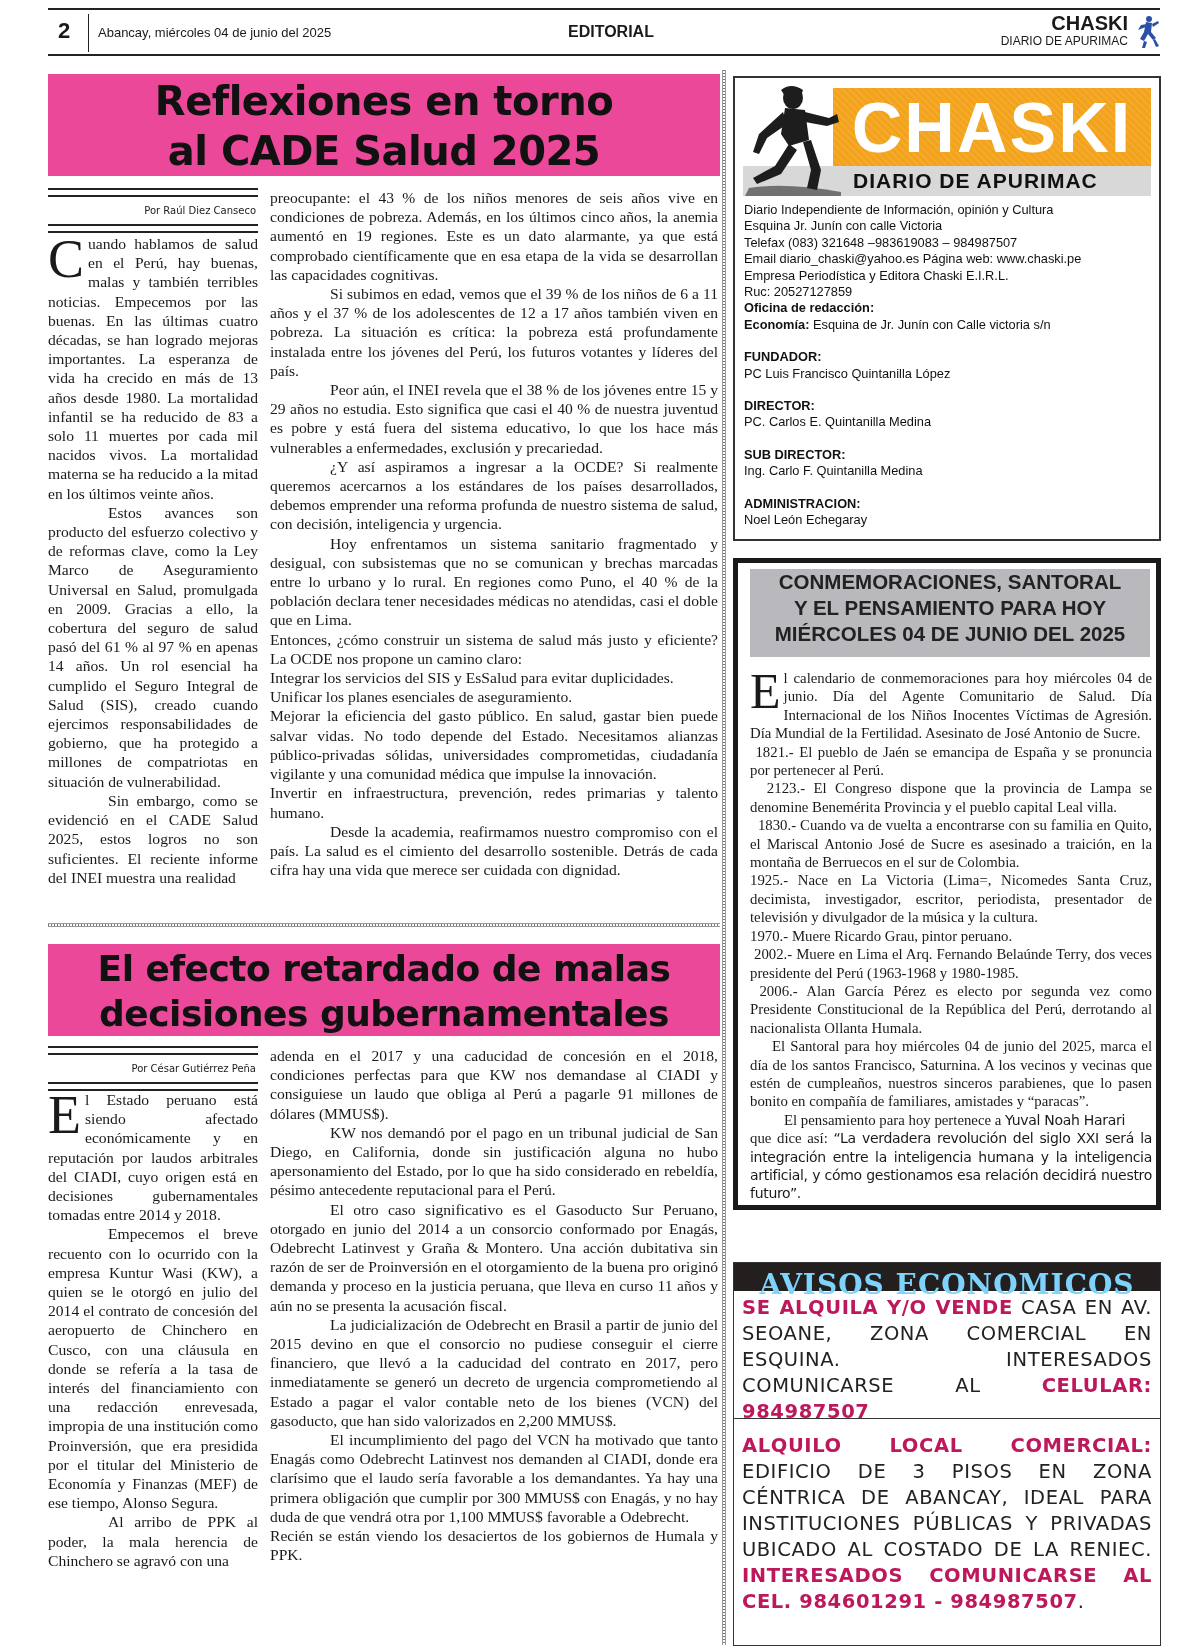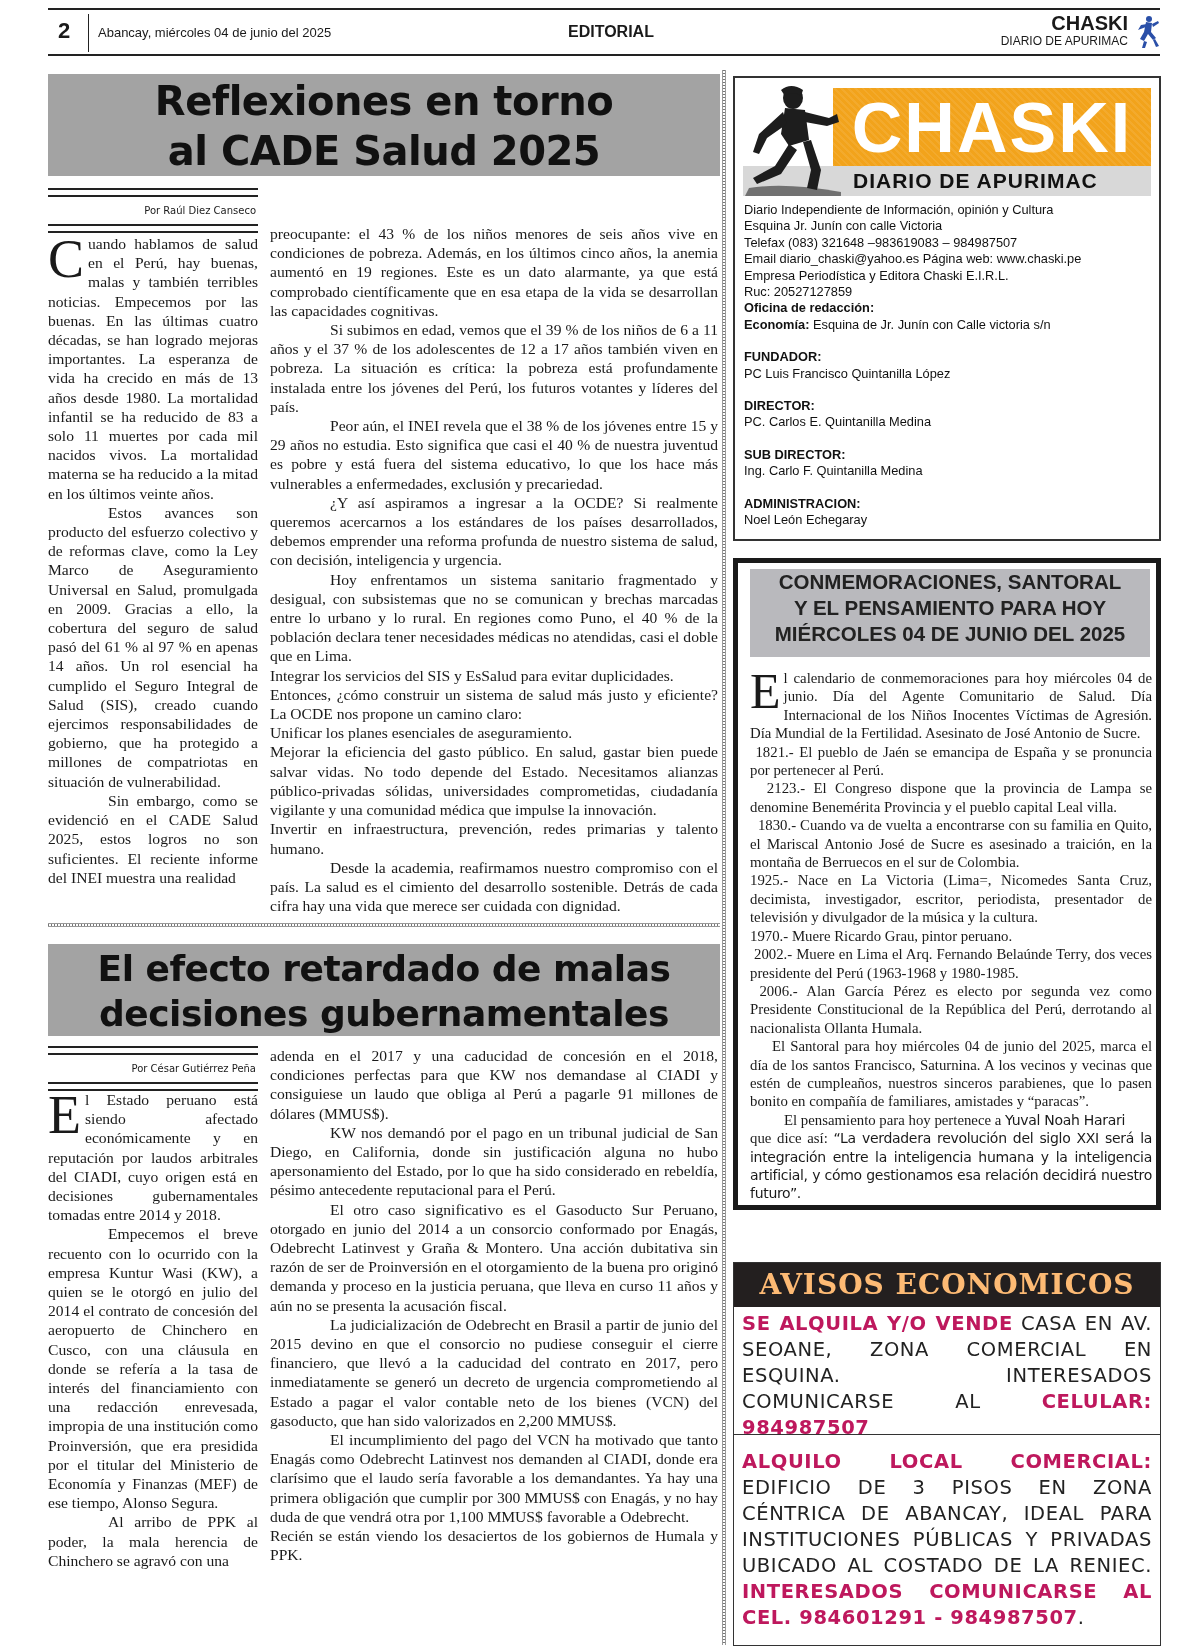--- a/index.html
+++ b/index.html
@@ -18,21 +18,21 @@
 
   
   .dotsep-v { position:absolute; left:722px; top:70px; width:4px; height:1575px;
     background: repeating-linear-gradient(to bottom, #777 0 1px, transparent 1px 3px);
     border-left:1px solid #999; border-right:1px solid #999; box-sizing:border-box; }
   .dotsep-h { position:absolute; left:48px; top:923px; width:672px; height:4px;
     background: repeating-linear-gradient(to right, #777 0 1px, transparent 1px 3px);
     border-top:1px solid #999; border-bottom:1px solid #999; box-sizing:border-box; }
 
   
-  .title-box { position:absolute; background:#a3a3a3; text-align:center; font-family:"DejaVu Sans", sans-serif; font-weight:bold; color:#111; }
+  .title-box { position:absolute; background:#ec4899; text-align:center; font-family:"DejaVu Sans", sans-serif; font-weight:bold; color:#111; }
   #art1-title { left:48px; top:74px; width:672px; height:102px; font-size:40px; line-height:50px; padding-top:2px; box-sizing:border-box; letter-spacing:-0.5px; }
   #art2-title { left:48px; top:944px; width:672px; height:92px; font-size:36px; line-height:45px; padding-top:2px; box-sizing:border-box; letter-spacing:-0.5px; }
 
   .byline-box { position:absolute; left:48px; width:210px;text-align:right; }
   .dbl-rule { height:5px; border-top:2px solid #222; border-bottom:2px solid #222; }
   .byline { font:10px "DejaVu Sans", sans-serif; padding:8px 2px 8px 2px; }
 
   .body-text { position:absolute; font-family:"Liberation Serif", serif; font-size:15.6px; line-height:19.2px; text-align:justify; color:#1a1a1a; }
   .body-text p { margin:0; }
   .body-text p.ind { text-indent:60px; }
@@ -55,21 +55,21 @@
   #conmem { position:absolute; left:733px; top:558px; width:428px; height:652px; border:5px solid #1a1a1a; box-sizing:border-box; }
   #conmem .ctitle { position:absolute; left:12px; top:6px; width:400px; height:88px; background:#b9b9bd; text-align:center;
     font:bold 20.5px "Liberation Sans", sans-serif; line-height:26px; padding-top:0; box-sizing:border-box; color:#222; }
   #conmem .ctext { position:absolute; left:12px; top:106px; width:402px; font-family:"Liberation Serif", serif; font-size:14.8px; line-height:18.4px; text-align:justify; }
   #conmem .ctext p { margin:0; }
   #conmem .dropcap { font-size:50px; line-height:38px; margin:3px 3px 0 0; }
   #conmem .think { font-family:"DejaVu Sans", sans-serif; font-size:14px; line-height:18.4px; letter-spacing:-0.3px; }
 
   
   #avisos { position:absolute; left:733px; top:1262px; width:428px; height:384px; border:1px solid #333; box-sizing:border-box; }
-  #avisos .ahead { height:44px; background:#231f1f; color:#fdba74; text-align:center; font:bold 28px "DejaVu Serif", serif; line-height:44px; letter-spacing:1px; font-variant:small-caps; }
+  #avisos .ahead { height:28px; background:#231f1f; color:#7dd3fc; text-align:center; font:bold 28px "DejaVu Serif", serif; line-height:44px; letter-spacing:1px; font-variant:small-caps; }
   #avisos .ad { padding:4px 8px 0 8px; font:19.5px "DejaVu Sans", sans-serif; line-height:26px; text-align:justify; letter-spacing:0.6px; color:#222; }
   #avisos .ad b { color:#be185d; }
   #avisos .ad1 { height:128px; border-bottom:1px solid #333; box-sizing:border-box; }
   #avisos .ad2 { padding-top:14px; }
 </style>
 </head>
 <body>
 
 <div id="header">
   <span class="pagenum">2</span>
@@ -101,28 +101,28 @@
 <div class="byline-box" style="top:188px;">
   <div class="dbl-rule"></div>
   <div class="byline">Por Raúl Diez Canseco</div>
   <div class="dbl-rule"></div>
 </div>
 <div class="body-text" id="a1c1" style="left:48px; top:234px; width:210px;">
   <p><span class="dropcap">C</span><span>uando hablamos de salud en el Perú, hay buenas, malas y también terribles noticias. Empecemos por las buenas. En las últimas cuatro décadas, se han logrado mejoras importantes. La esperanza de vida ha crecido en más de 13 años desde 1980. La mortalidad infantil se ha reducido de 83 a solo 11 muertes por cada mil nacidos vivos. La mortalidad materna se ha reducido a la mitad en los últimos veinte años.</span></p>
   <p class="ind">Estos avances son producto del esfuerzo colectivo y de reformas clave, como la Ley Marco de Aseguramiento Universal en Salud, promulgada en 2009. Gracias a ello, la cobertura del seguro de salud pasó del 61 % al 97 % en apenas 14 años. Un rol esencial ha cumplido el Seguro Integral de Salud (SIS), creado cuando ejercimos responsabilidades de gobierno, que ha protegido a millones de compatriotas en situación de vulnerabilidad.</p>
   <p class="ind">Sin embargo, como se evidenció en el CADE Salud 2025, estos logros no son suficientes. El reciente informe del INEI muestra una realidad</p>
 </div>
-<div class="body-text" id="a1c2" style="left:270px; top:188px; width:448px;margin-top:36px;">
+<div class="body-text" id="a1c2" style="left:270px; top:188px; width:448px;">
     <p>preocupante: el 43 % de los niños menores de seis años vive en condiciones de pobreza. Además, en los últimos cinco años, la anemia aumentó en 19 regiones. Este es un dato alarmante, ya que está comprobado científicamente que en esa etapa de la vida se desarrollan las capacidades cognitivas.</p>
     <p class="ind">Si subimos en edad, vemos que el 39 % de los niños de 6 a 11 años y el 37 % de los adolescentes de 12 a 17 años también viven en pobreza. La situación es crítica: la pobreza está profundamente instalada entre los jóvenes del Perú, los futuros votantes y líderes del país.</p>
     <p class="ind">Peor aún, el INEI revela que el 38 % de los jóvenes entre 15 y 29 años no estudia. Esto significa que casi el 40 % de nuestra juventud es pobre y está fuera del sistema educativo, lo que los hace más vulnerables a enfermedades, exclusión y precariedad.</p>
     <p class="ind">¿Y así aspiramos a ingresar a la OCDE? Si realmente queremos acercarnos a los estándares de los países desarrollados, debemos emprender una reforma profunda de nuestro sistema de salud, con decisión, inteligencia y urgencia.</p>
     <p class="ind">Hoy enfrentamos un sistema sanitario fragmentado y desigual, con subsistemas que no se comunican y brechas marcadas entre lo urbano y lo rural. En regiones como Puno, el 40 % de la población declara tener necesidades médicas no atendidas, casi el doble que en Lima.</p>
+    <p>Entonces, ¿cómo construir un sistema de salud más justo y eficiente? La OCDE nos propone un camino claro:</p>
     <p>Integrar los servicios del SIS y EsSalud para evitar duplicidades.</p>
-    <p>Entonces, ¿cómo construir un sistema de salud más justo y eficiente? La OCDE nos propone un camino claro:</p>
     <p>Unificar los planes esenciales de aseguramiento.</p>
     <p>Mejorar la eficiencia del gasto público. En salud, gastar bien puede salvar vidas. No todo depende del Estado. Necesitamos alianzas público-privadas sólidas, universidades comprometidas, ciudadanía vigilante y una comunidad médica que impulse la innovación.</p>
     <p>Invertir en infraestructura, prevención, redes primarias y talento humano.</p>
     <p class="ind">Desde la academia, reafirmamos nuestro compromiso con el país. La salud es el cimiento del desarrollo sostenible. Detrás de cada cifra hay una vida que merece ser cuidada con dignidad.</p>
   </div>
 
 <div class="dotsep-h"></div>
 
 <div id="art2-title" class="title-box">
   <div>El efecto retardado de malas</div>

